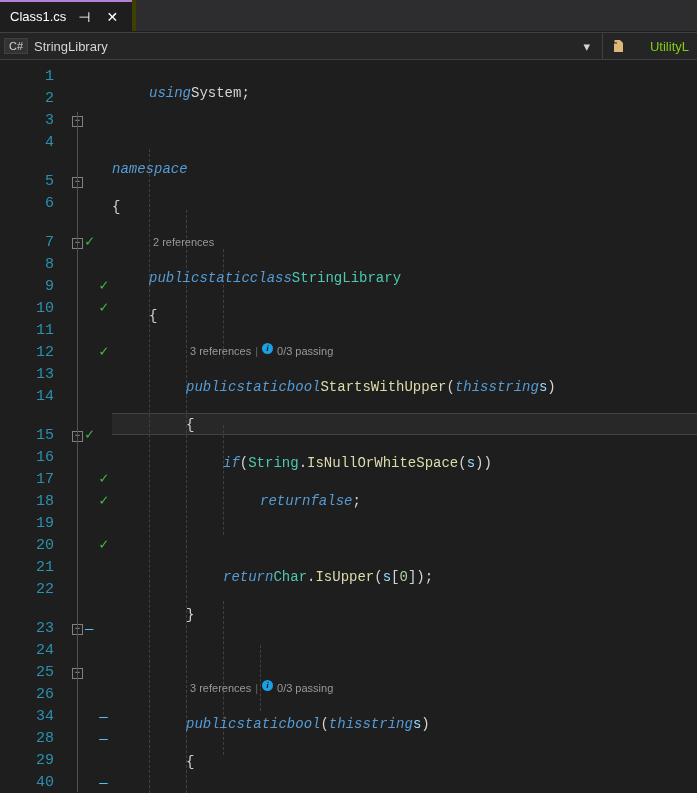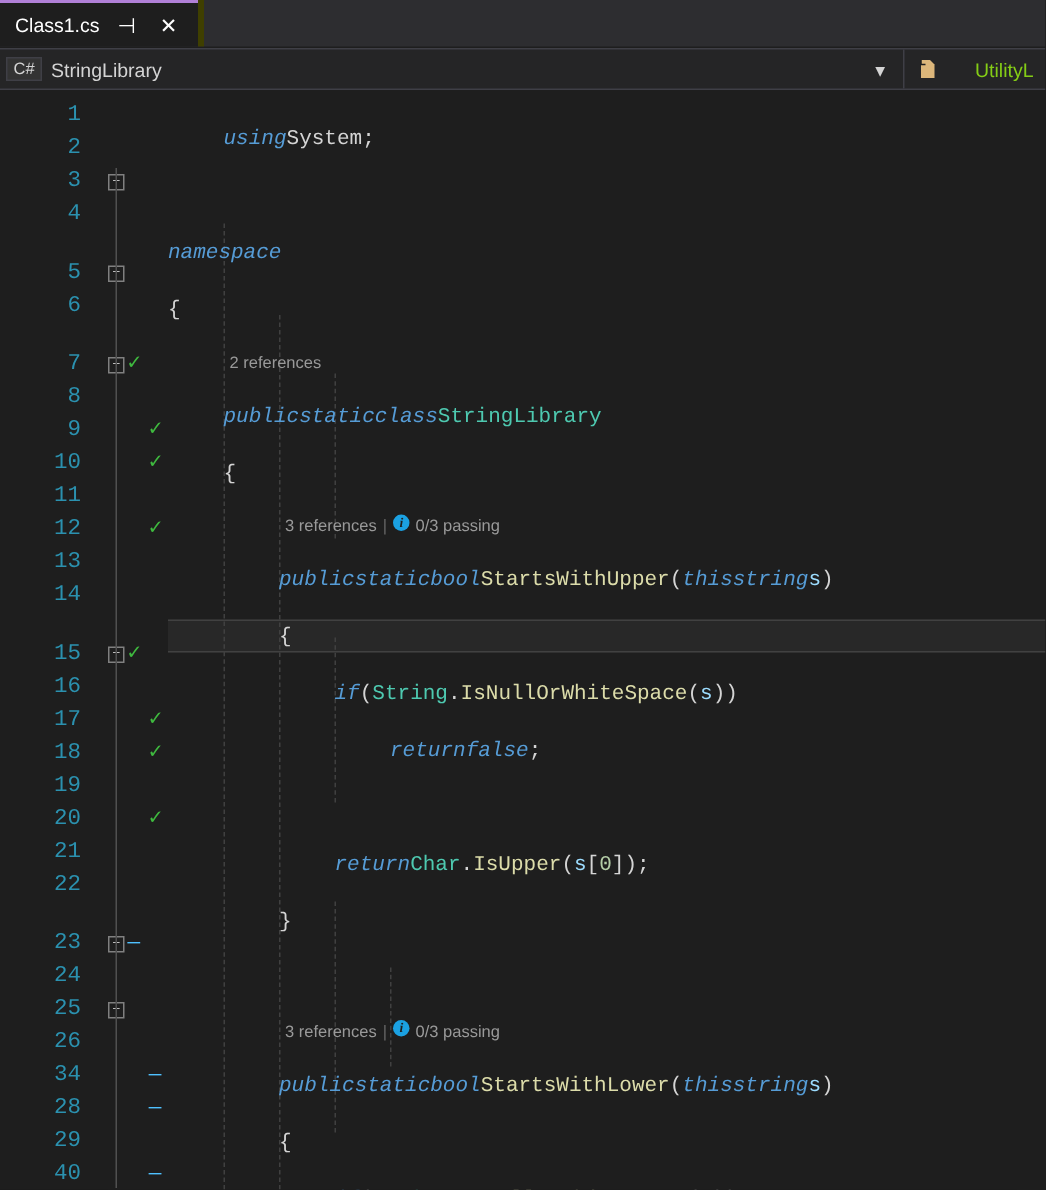--- a/index.html
+++ b/index.html
@@ -341,21 +341,21 @@
 <div class="codelens"><span class="indent" style="width:74px"></span><span>3 references</span> <span class="sep">|</span> <span class="info-icon">i</span> <span>0/3 passing</span></div>
 <div class="line"><span class="indent" style="width:74px"></span><span class="kw">public</span> <span class="kw">static</span> <span class="kw">bool</span> <span class="method">StartsWithUpper</span><span class="punct">(</span><span class="kw">this</span> <span class="kw">string</span> <span class="param">s</span><span class="punct">)</span></div>
 <div class="line"><span class="indent" style="width:74px"></span><span class="punct">{</span></div>
 <div class="line"><span class="indent" style="width:111px"></span><span class="kw">if</span> <span class="punct">(</span><span class="type">String</span><span class="punct">.</span><span class="method">IsNullOrWhiteSpace</span><span class="punct">(</span><span class="param">s</span><span class="punct">)</span><span class="punct">)</span></div>
 <div class="line"><span class="indent" style="width:148px"></span><span class="kw">return</span> <span class="kw">false</span><span class="punct">;</span></div>
 <div class="line"></div>
 <div class="line"><span class="indent" style="width:111px"></span><span class="kw">return</span> <span class="type">Char</span><span class="punct">.</span><span class="method">IsUpper</span><span class="punct">(</span><span class="param">s</span><span class="punct">[</span><span class="num">0</span><span class="punct">]</span><span class="punct">)</span><span class="punct">;</span></div>
 <div class="line"><span class="indent" style="width:74px"></span><span class="punct">}</span></div>
 <div class="line"></div>
 <div class="codelens"><span class="indent" style="width:74px"></span><span>3 references</span> <span class="sep">|</span> <span class="info-icon">i</span> <span>0/3 passing</span></div>
-<div class="line"><span class="indent" style="width:74px"></span><span class="kw">public</span> <span class="kw">static</span> <span class="kw">bool</span> <span class="method">StartsWithLower</span><span class="punct">(</span><span class="kw">this</span> <span class="kw">string</span> <span class="param">s</span><span class="punct">)</span></div>
+<div class="line"><span class="indent" style="width:74px"></span><span class="kw">public</span> <span class="kw">static</span> <span class="kw">bool</span> <span class="punct">(</span><span class="kw">this</span> <span class="kw">string</span> <span class="param">s</span><span class="punct">)</span></div>
 <div class="line"><span class="indent" style="width:74px"></span><span class="punct">{</span></div>
 <div class="line"><span class="indent" style="width:111px"></span><span class="kw">if</span> <span class="punct">(</span><span class="type">String</span><span class="punct">.</span><span class="method">IsNullOrWhiteSpace</span><span class="punct">(</span><span class="param">s</span><span class="punct">)</span><span class="punct">)</span></div>
 
 
 
 
 
 
 
 

